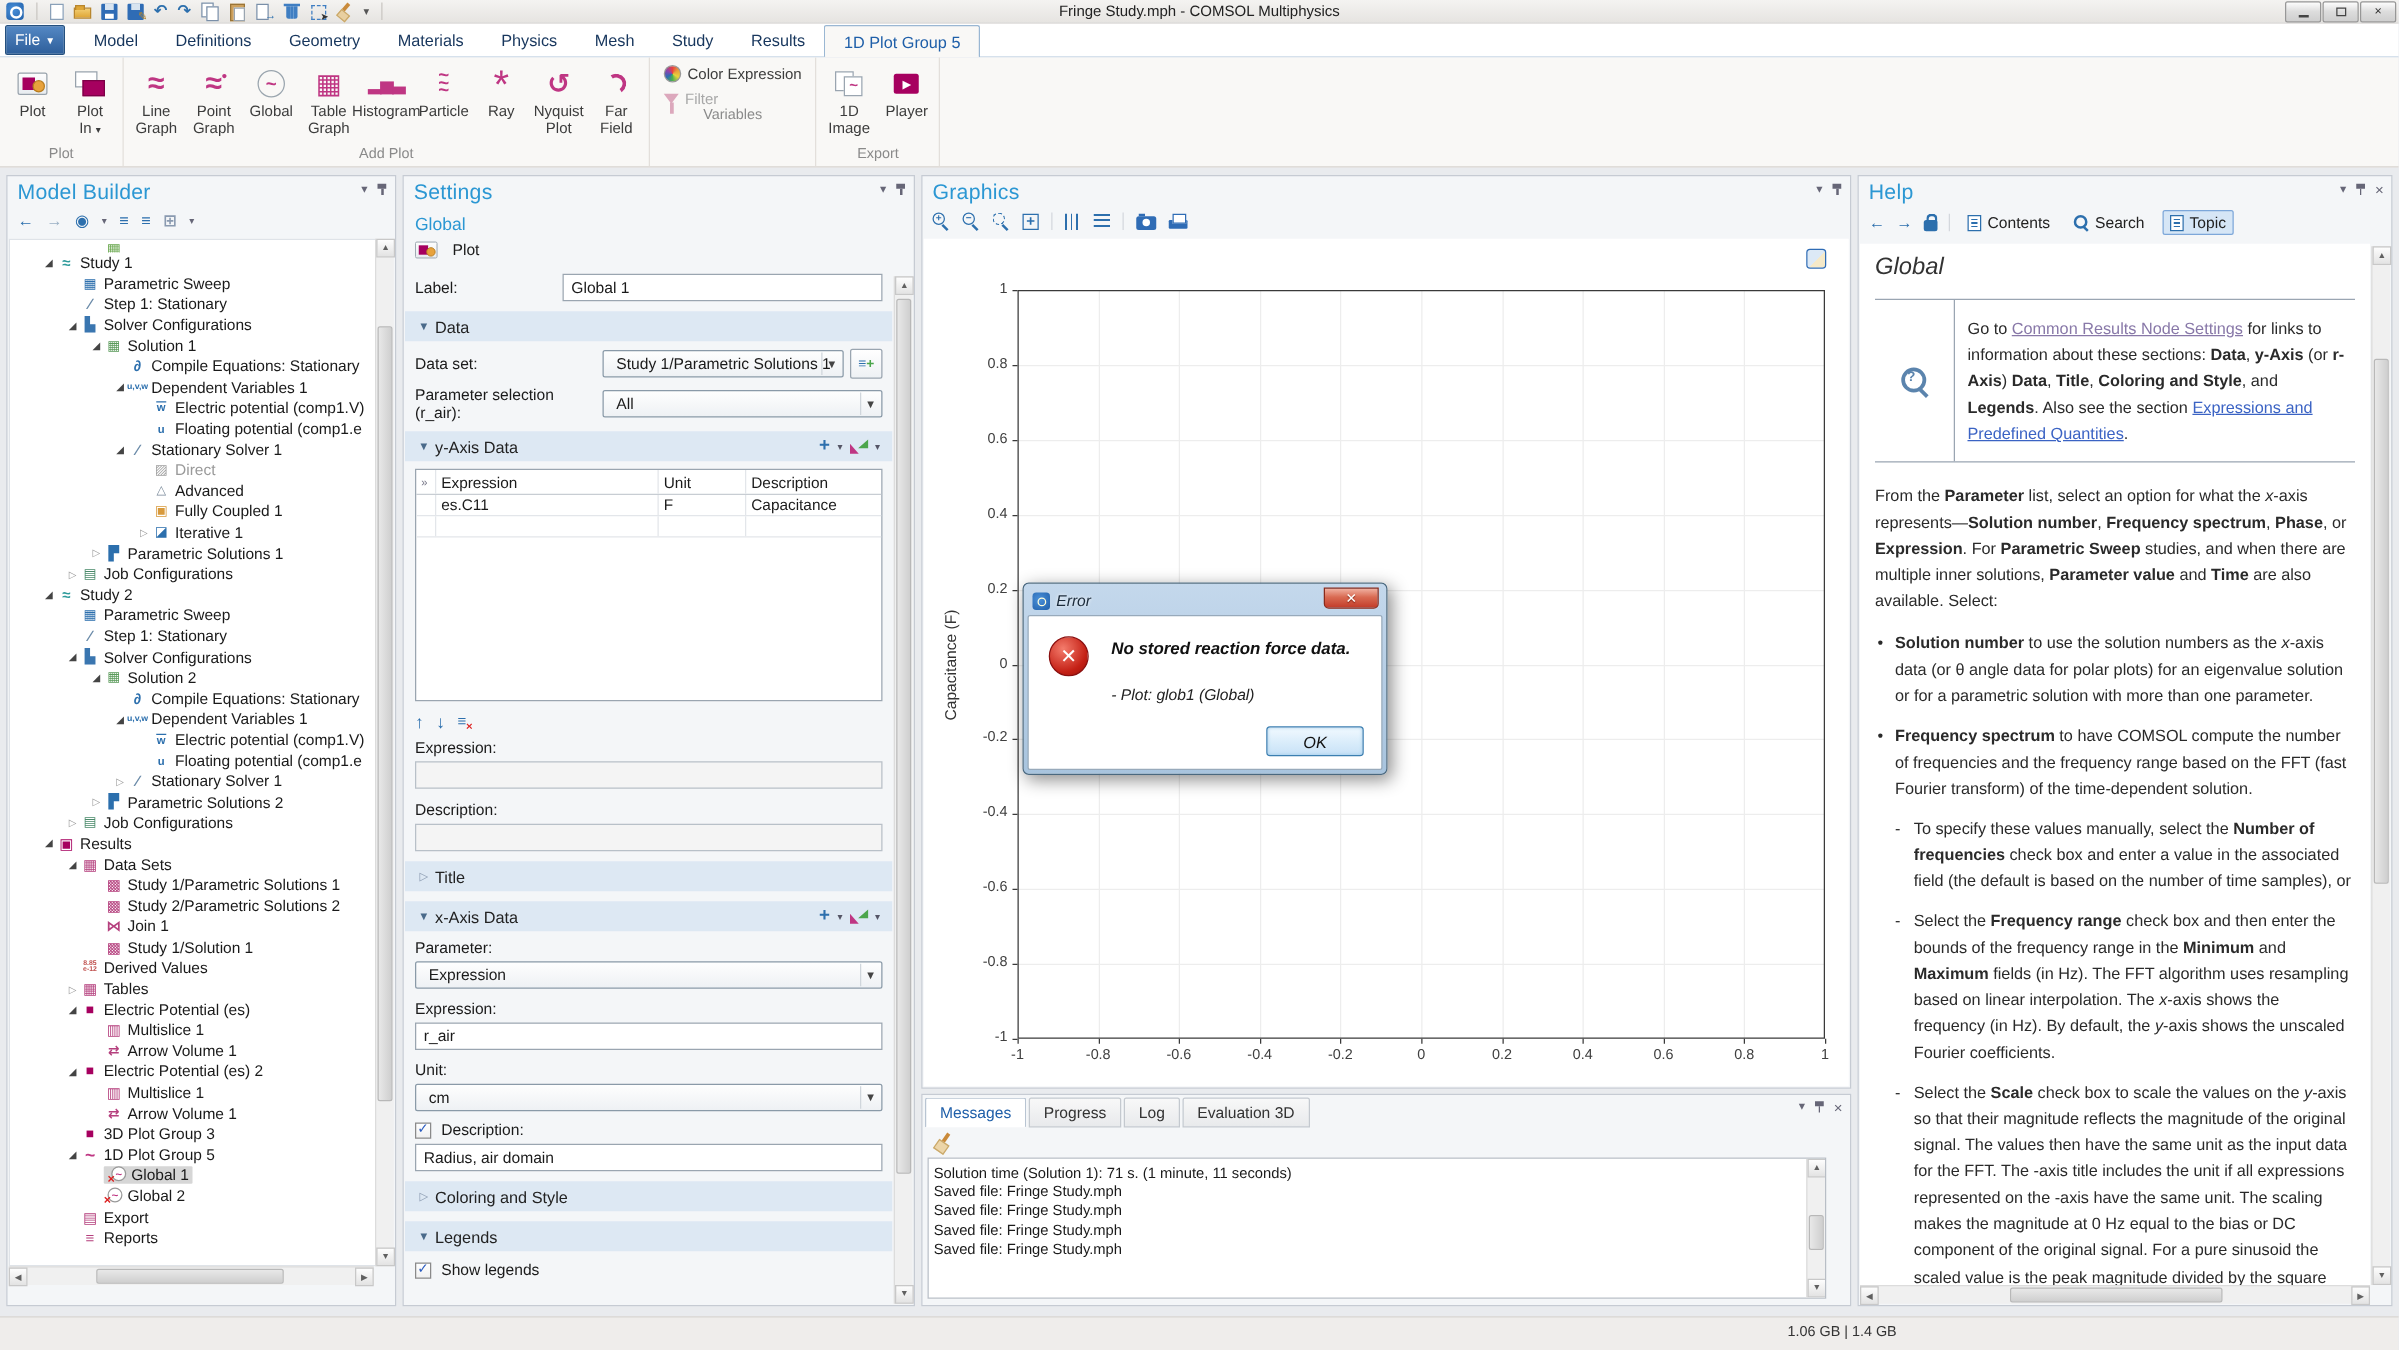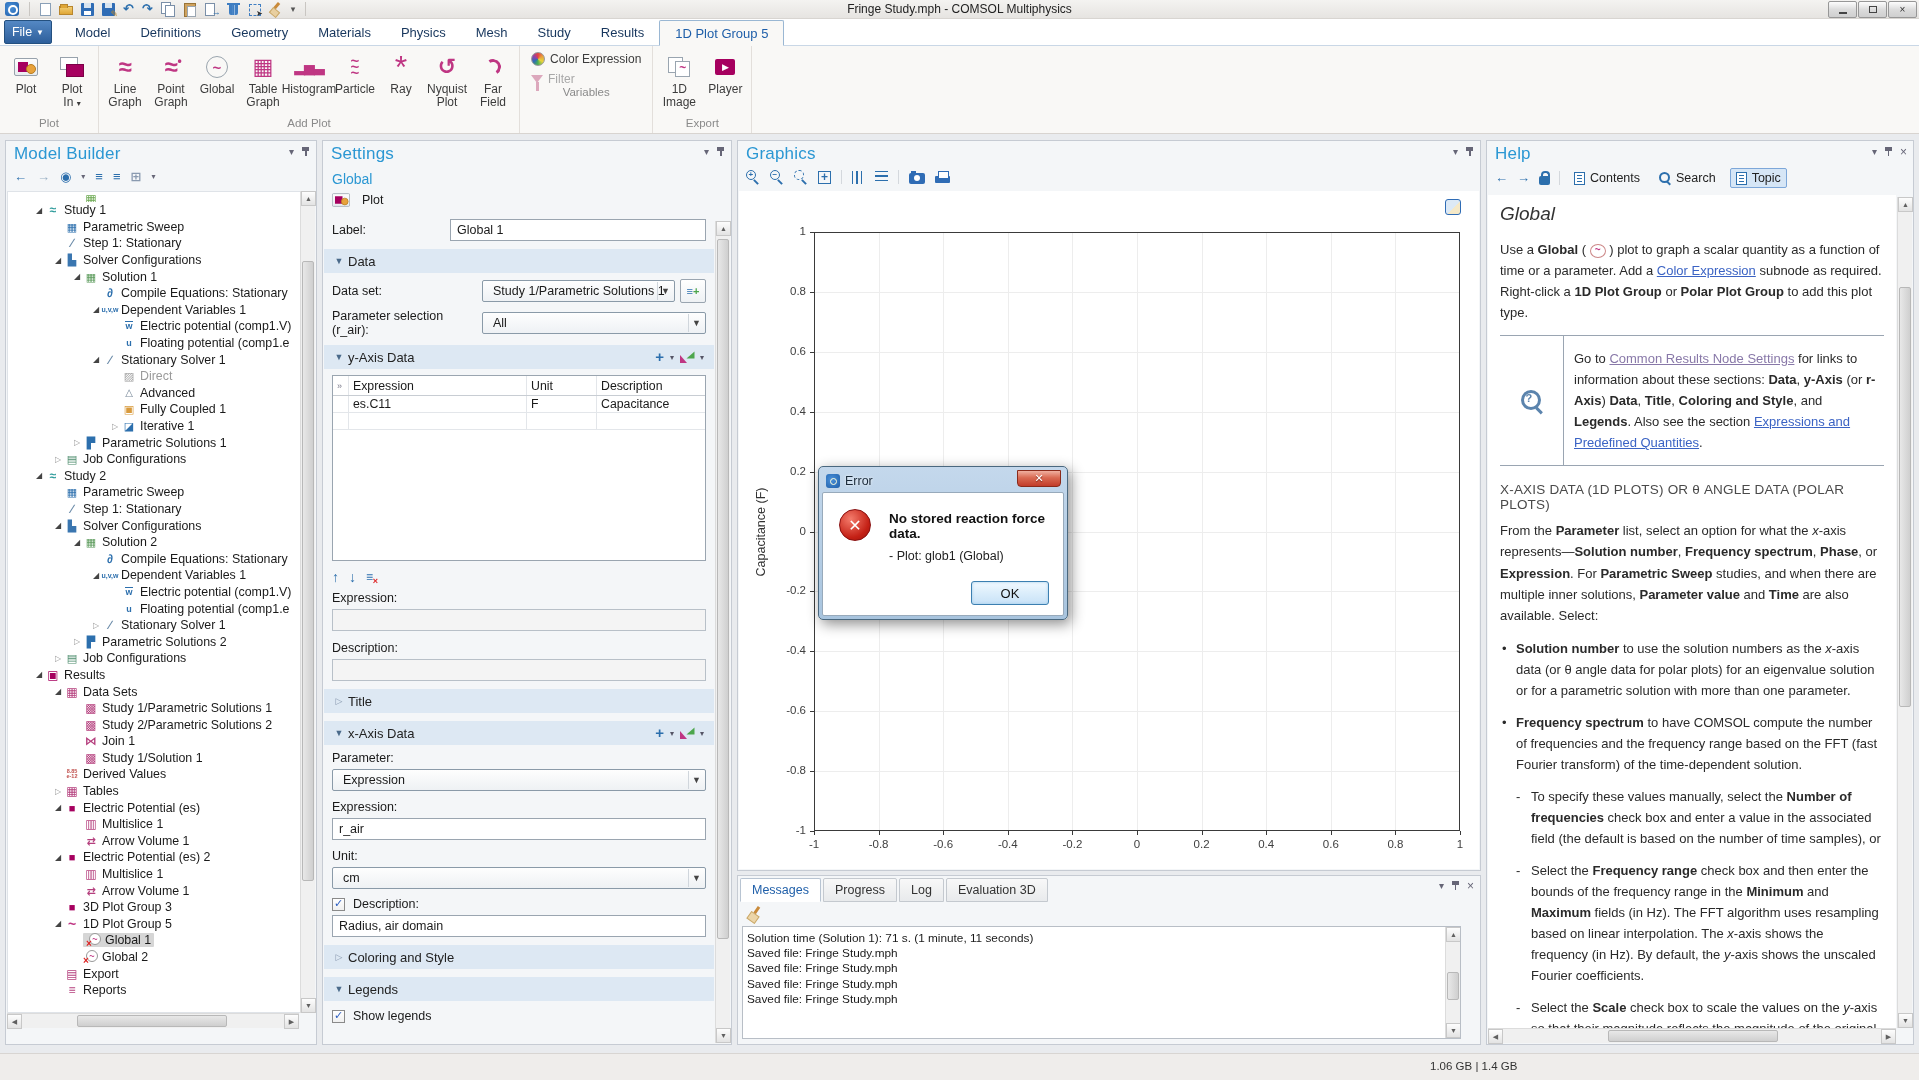--- a/index.html
+++ b/index.html
@@ -1021,21 +1021,21 @@
       <div class="gridline" style="left: 75px; top: 580.1px; width: 646px; height: 1px;"></div>
       <div class="tick" style="left: 71px; top: 580.1px; width: 4px; height: 1px;"></div>
       <div class="ticklabel tly" style="left: 31px; top: 573.1px;">-0.8</div>
       <div class="tick" style="left: 71px; top: 640px; width: 4px; height: 1px;"></div>
       <div class="ticklabel tly" style="left: 31px; top: 633px;">-1</div>
       <div id="pframe" style="left: 75px; top: 41px; width: 646px; height: 599px;"></div>
       <div id="ylabel" style="left: 22px; top: 340.5px;">Capacitance (F)</div>
       <div id="cornerplot" style="left: 706px; top: 8px;"></div>
     </div>
 
-  <div id="errdlg" style="left:80px;top:325px;width:250px;">
+  <div id="errdlg" style="left:80px;top:325px;width:292px;font-style:italic;">
     <div id="errtitle">
       <span class="dlg-appic"></span>
       <span class="dtext">Error</span>
       <span id="errclose">
           <span>✕</span>
         </span>
     </div>
     <div id="errbody">
       <div id="erricon">✕</div>
       <div id="errmsg">No stored reaction force data.</div>
@@ -1098,30 +1098,28 @@
         <span class="smag"></span>
         <span id="hb-search">Search</span>
       </span>
     <span class="htbtn active">
         <span class="doc-ic"></span>
         <span id="hb-topic">Topic</span>
       </span>
   </div>
   <div id="helpbody">
       <div class="htitle">Global</div>
-      <p>Use a <b>Global</b> ( <span class="hicon"></span> ) plot to graph a scalar quantity as a function of time or a parameter. Add a <span class="lnk">Color Expression</span> subnode as required. Right-click a <b>1D Plot Group</b> or <b>Polar Plot Group</b> to add this plot type.</p>
       <div class="hibox">
         <div class="left">
           <span class="bigmag">
             <span class="q">?</span>
           </span>
         </div>
         <div class="right">Go to <span class="lnk visited">Common Results Node Settings</span> for links to information about these sections: <b>Data</b>, <b>y-Axis</b> (or <b>r-Axis</b>) <b>Data</b>, <b>Title</b>, <b>Coloring and Style</b>, and <b>Legends</b>. Also see the section <span class="lnk">Expressions and Predefined Quantities</span>.</div>
       </div>
-      <div class="h2">X-AXIS DATA (1D PLOTS) OR θ ANGLE DATA (POLAR PLOTS)</div>
       <p>From the <b>Parameter</b> list, select an option for what the <i>x</i>-axis represents—<b>Solution number</b>, <b>Frequency spectrum</b>, <b>Phase</b>, or <b>Expression</b>. For <b>Parametric Sweep</b> studies, and when there are multiple inner solutions, <b>Parameter value</b> and <b>Time</b> are also available. Select:</p>
       <div class="hbullet">
         <span class="bm">•</span>
         <span><b>Solution number</b> to use the solution numbers as the <i>x</i>-axis data (or θ angle data for polar plots) for an eigenvalue solution or for a parametric solution with more than one parameter.</span>
       </div>
       <div class="hbullet">
         <span class="bm">•</span>
         <span><b>Frequency spectrum</b> to have COMSOL compute the number of frequencies and the frequency range based on the FFT (fast Fourier transform) of the time-dependent solution.</span>
       </div>
       <div class="hdash">

